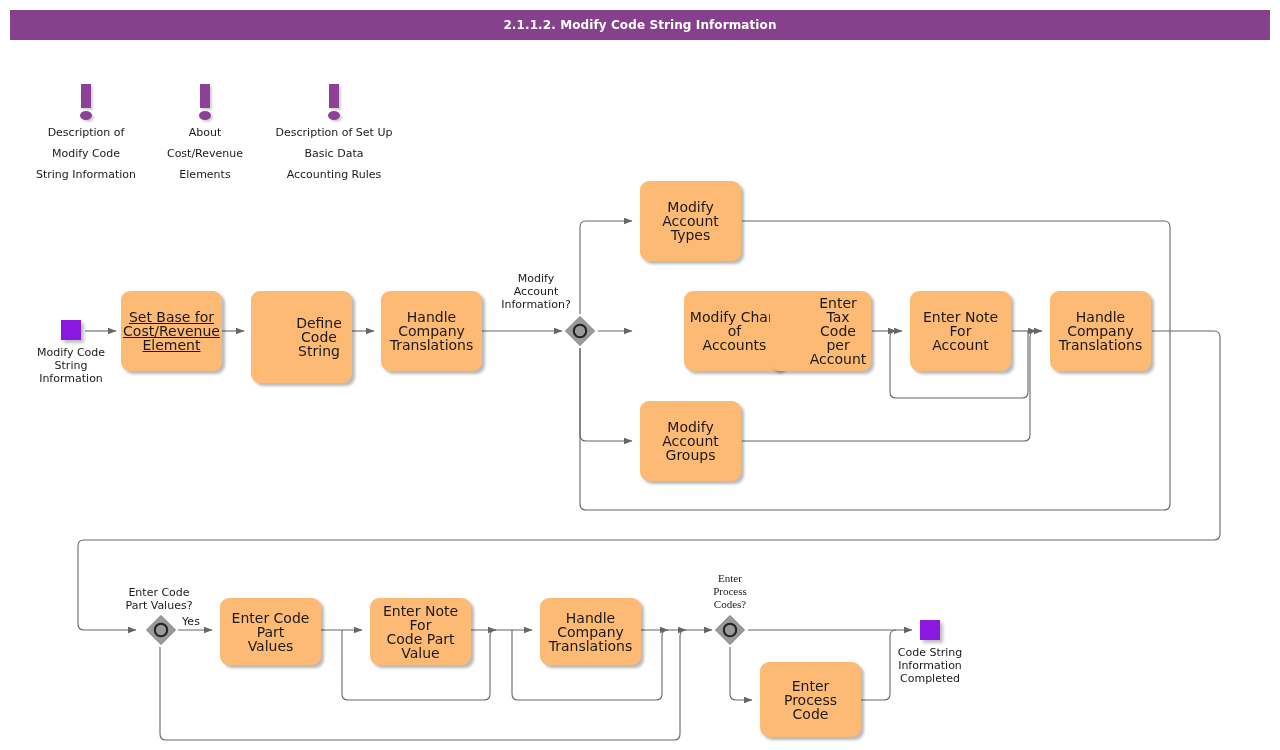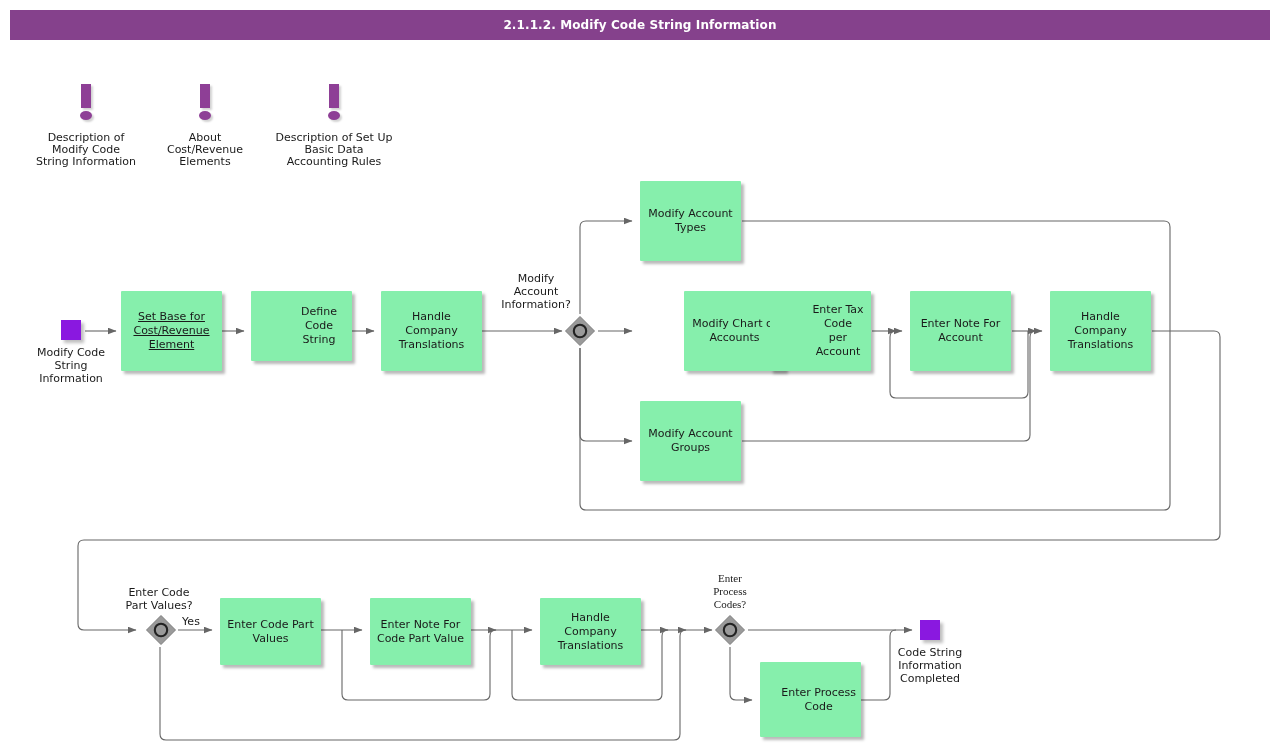--- a/index.html
+++ b/index.html
@@ -38,29 +38,29 @@
   #wires {
     position: absolute;
     left: 0;
     top: 0;
     width: 1280px;
     height: 750px;
   }
   
   .task {
     position: absolute;
-    background: #86efac;
-    border-radius: 1px;
+    background: #fdba74;
+    border-radius: 9px;
     box-shadow: 3px 3px 3px rgba(0,0,0,.28);
     display: flex;
     align-items: center;
     justify-content: center;
     text-align: center;
     color: #1a1a1a;
-    font-size: 11px;
+    font-size: 14px;
     line-height: 14px;
     padding: 2px 5px;
     box-sizing: border-box;
   }
   .event {
     position: absolute;
     width: 20px;
     height: 20px;
     background: #8a18e0;
     box-shadow: 3px 3px 3px rgba(0,0,0,.25);
@@ -101,23 +101,23 @@
     margin-left: -6px;
     width: 12px;
     height: 9px;
     border-radius: 50%;
     background: #8e3f96;
     box-shadow: 2px 2px 2px rgba(0,0,0,.18);
   }
   .annotation .cap {
     text-align: center;
     font-size: 11px;
-    line-height: 12px;
+    line-height: 21px;
     color: #1a1a1a;
-    margin-top: 10px;
+    margin-top: 0;
   }
 </style>
 </head>
 <body>
 
 <div id="page">
 
   <div id="title-bar">2.1.1.2. Modify Code String Information</div>
 
   <svg id="wires" viewBox="0 0 1280 750" xmlns="http://www.w3.org/2000/svg">
@@ -212,21 +212,21 @@
   <div class="event-label" style="left:16px; top:346px; width:110px; white-space:pre-line;">Modify Code
 String
 Information</div>
 
   <div class="task" style="left:121px; top:291px; width:101px; height:80px;text-decoration:underline;">
     <span style="white-space:pre-line;">Set Base for
 Cost/Revenue
 Element</span>
   </div>
 
-  <div class="task" style="left:251px; top:291px; width:101px; height:70px;padding-left:40px;">
+  <div class="task" style="left:251px; top:291px; width:101px; height:92px;padding-left:40px;">
     <span style="white-space:pre-line;">Define Code
 String</span>
   </div>
 
   <div class="task" style="left:381px; top:291px; width:101px; height:80px;">
     <span style="white-space:pre-line;">Handle
 Company
 Translations</span>
   </div>
 

